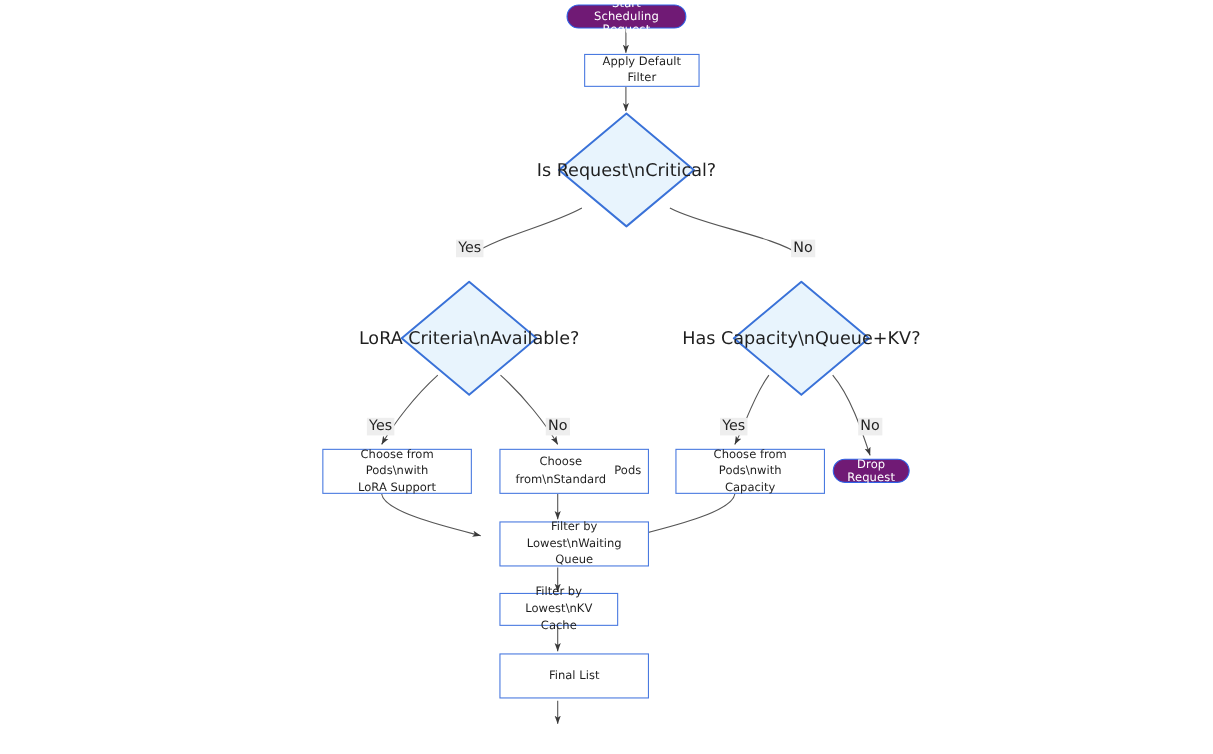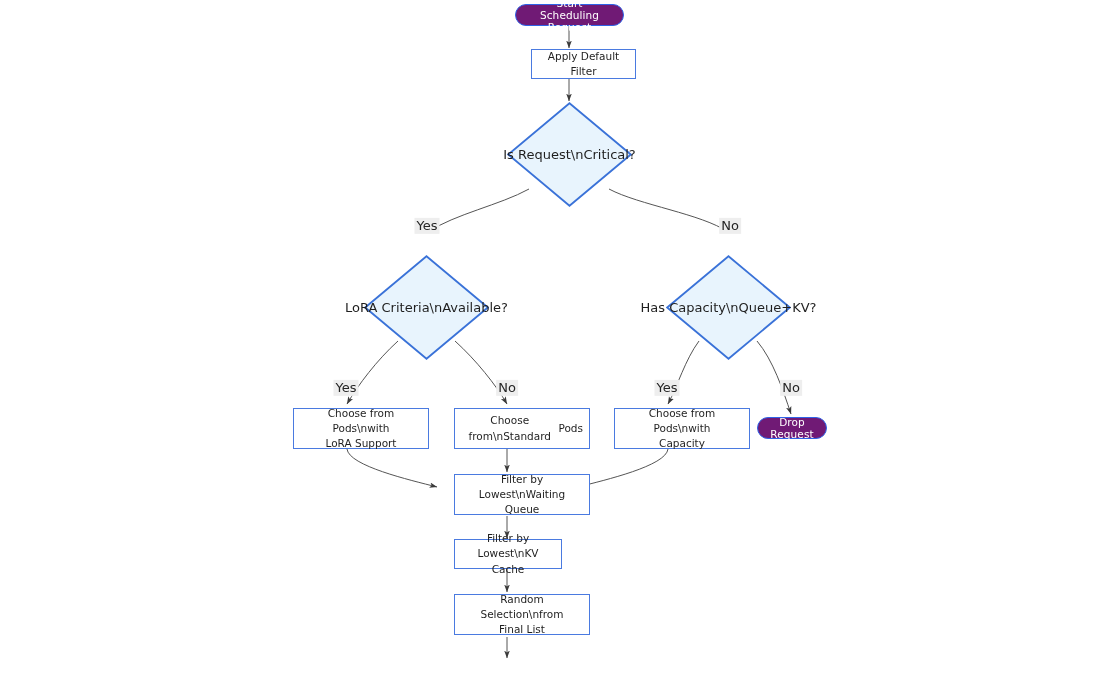--- a/index.html
+++ b/index.html
@@ -73,21 +73,21 @@
   .node-diamond .diamond-shape {
     position: absolute;
     left: 0;
     top: 0;
     width: 100%;
     height: 100%;
   }
   .node-diamond .diamond-label {
     position: relative;
     z-index: 2;
-    font-size: 13px;
+    font-size: 16px;
     color: #1f1f1f;
     white-space: nowrap;
     line-height: 1.2;
   }
 
   
   .edge-label {
     position: absolute;
     background: #eeeeee;
     color: #252525;
@@ -192,21 +192,20 @@
   <div class="node node-rect" style="left:440px; top:474px; width:136px; height:41px; flex-direction:column;">
     <span>Filter by Lowest\nWaiting</span>
     <span>Queue</span>
   </div>
 
   <div class="node node-rect" style="left:440px; top:539px; width:108px; height:30px;">
     <span>Filter by Lowest\nKV Cache</span>
   </div>
 
   <div class="node node-rect" style="left:440px; top:594px; width:136px; height:41px; flex-direction:column;">
-    <span>Random Selection\nfrom</span>
     <span>Final List</span>
   </div>
 
   <div class="node node-pill" style="left:492px; top:676px; width:30px; height:22px;margin-top:40px;">
     <span>End</span>
   </div>
 
   <div class="edge-label" style="left:427px; top:226px;">Yes</div>
   <div class="edge-label" style="left:730px; top:226px;">No</div>
   <div class="edge-label" style="left:346px; top:388px;">Yes</div>

